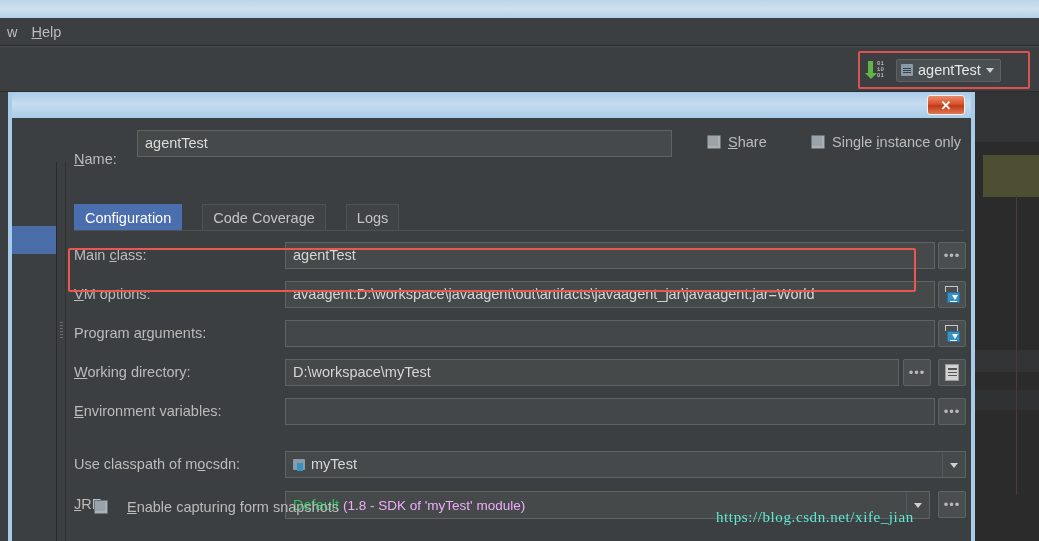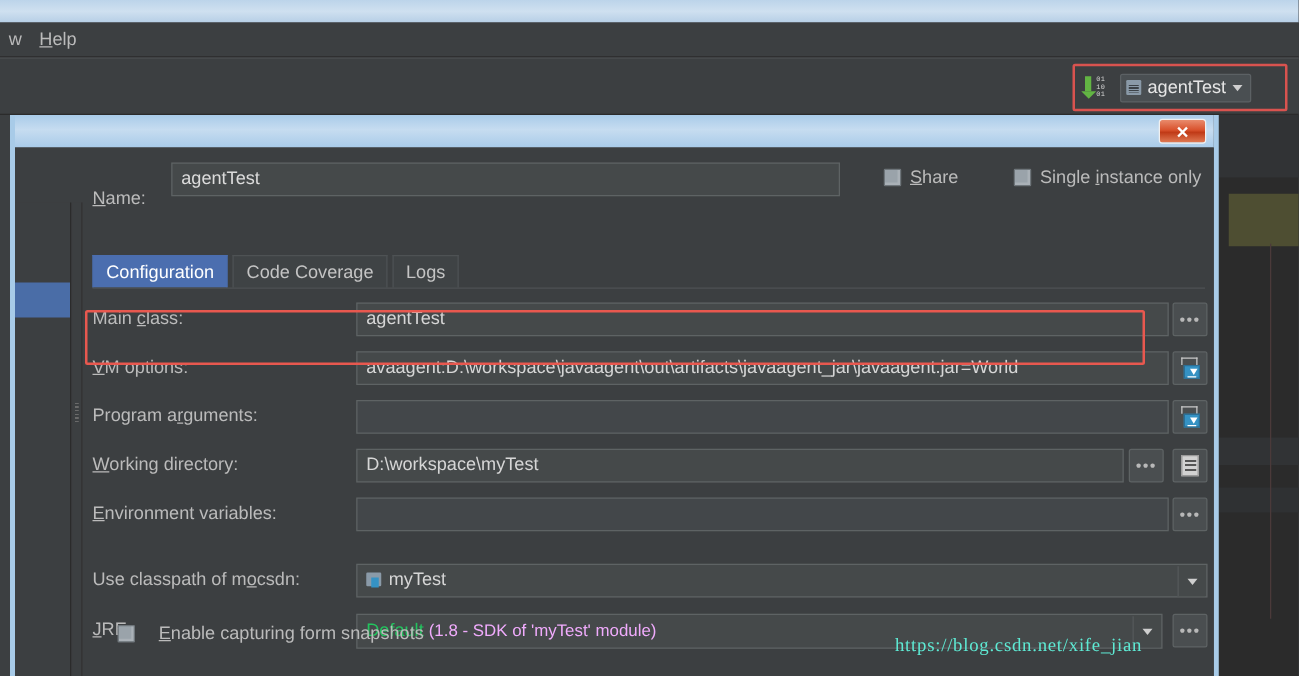--- a/index.html
+++ b/index.html
@@ -149,21 +149,21 @@
     border: 1px solid #6e757a; border-radius: 1px; flex: none;
     box-shadow: inset -2px -2px 0 rgba(255,255,255,0.16);
   }
 
   
   .tabs { position: absolute; left: 62px; top: 86px; width: 890px; height: 26px; display: flex; align-items: flex-end; }
   .tab {
     height: 26px; padding: 0 10px; font-size: 14.5px; color: #c4c4c4;
     display: flex; align-items: center;
     border: 1px solid #4e5254; border-bottom: none;
-    background: #3f4345; margin-right: 4px;
+    background: #3f4345; margin-right: 20px;
   }
   .tab.active { background: #4b6eaf; color: #ffffff; border-color: #4b6eaf; }
   .tabs-underline {
     position: absolute; left: 62px; top: 112px; width: 890px; height: 1px; background: #4e5254;
   }
 
   
   .frow { position: absolute; left: 62px; }
   .frow .rlabel { position: absolute; left: 0; top: 5px; }
   .field {

